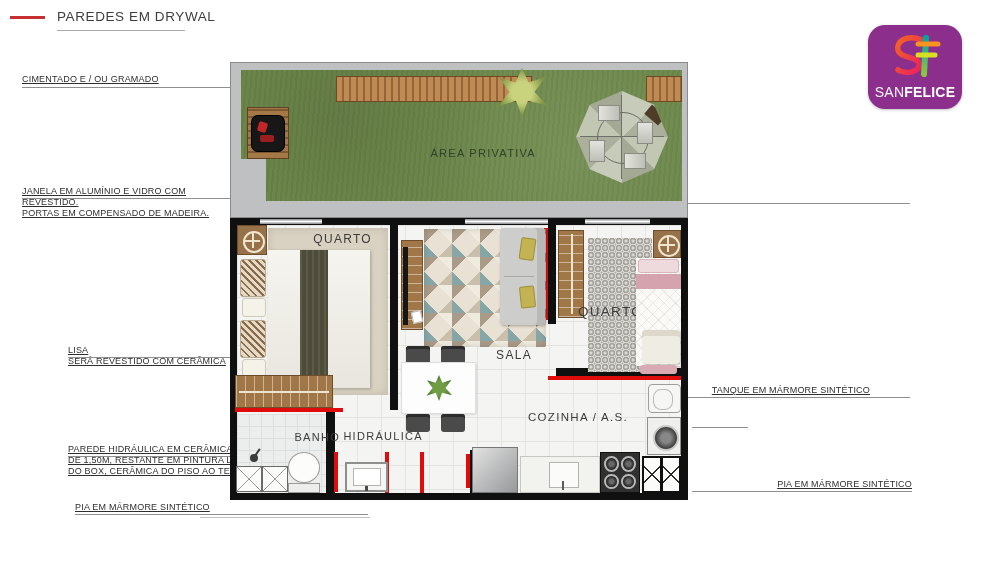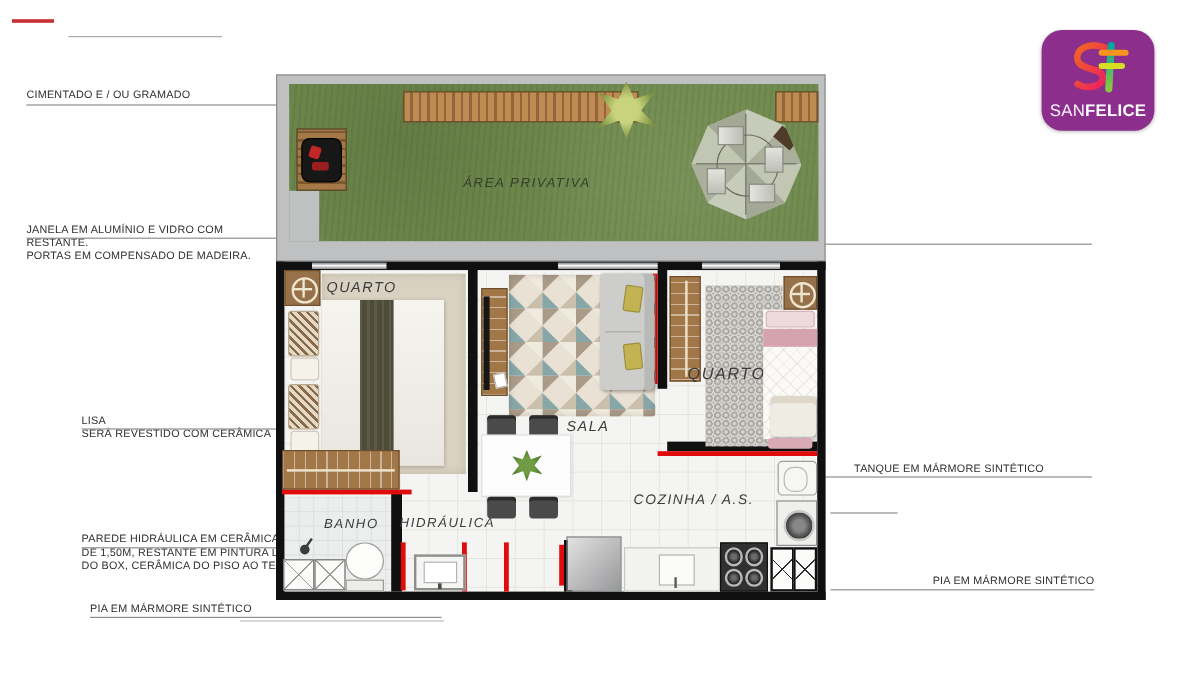--- a/index.html
+++ b/index.html
@@ -1,25 +1,25 @@
 <!DOCTYPE html>
 <html><head>
 <meta charset="utf-8">
 <style>
   html,body{margin:0;padding:0;background:#fff;}
   #stage{position:relative;width:1000px;height:562px;background:#ffffff;overflow:hidden;
          font-family:"Liberation Sans",sans-serif;}
   .abs{position:absolute;}
   .leader{position:absolute;height:1px;background:#8f8f8f;}
   .vleader{position:absolute;width:1px;background:#8f8f8f;}
-  .ann{position:absolute;font-size:9px;line-height:11px;color:#2e2e2e;letter-spacing:.2px;white-space:nowrap;}
+  .ann{position:absolute;font-size:9px;line-height:11px;color:#2e2e2e;letter-spacing:.2px;white-space:nowrap;text-decoration:underline;}
   .ann.r{text-align:right;}
   .wall{position:absolute;background:#101010;}
   .red{position:absolute;background:#e00c0c;}
-  .roomlabel{position:absolute;color:#3c3c3c;letter-spacing:1.3px;text-align:left;white-space:nowrap;font-style:italic;}
+  .roomlabel{position:absolute;color:#3c3c3c;letter-spacing:1.3px;text-align:right;white-space:nowrap;}
   
   #plan{position:absolute;left:230px;top:62px;width:458px;height:438px;}
   .garden{position:absolute;left:0;top:0;width:458px;height:156px;background:#bfc0c2;
           border:1px solid #8a8a8a;box-sizing:border-box;}
   .grass{position:absolute;left:10px;top:7px;width:441px;height:131px;background-color:#6f8a4d;
          background-image:radial-gradient(circle at 22% 35%,rgba(0,0,0,.10),transparent 45%),
                           radial-gradient(circle at 75% 65%,rgba(255,255,255,.07),transparent 40%),
                           repeating-linear-gradient(95deg,rgba(0,0,0,.05) 0 2px,transparent 2px 5px);}
   .fence{position:absolute;top:13px;height:26px;background:repeating-linear-gradient(90deg,#c08b52 0 5px,#93653a 5px 7px);
          border:1px solid #6d4a24;box-sizing:border-box;}
@@ -122,30 +122,31 @@
   #logo .brand{position:absolute;left:0;bottom:9px;width:100%;text-align:center;color:#fff;font-size:14px;letter-spacing:.2px;margin-top:14px;}
   #logo .brand b{font-weight:700;}
   #logo .brand span{font-weight:400;opacity:.95;}
 </style>
 </head>
 <body>
 
 <div id="stage">
 
   <div id="legend-line"></div>
+  <div id="legend-text">PAREDES EM DRYWAL</div>
   <div id="legend-rule"></div>
 
   <div class="ann" style="left:22px;top:74px">
     <div>CIMENTADO E / OU GRAMADO</div>
   </div>
   <div class="leader" style="left:22px;top:87px;width:273px"></div>
 
   <div class="ann" style="left:22px;top:186px">
     <div>JANELA EM ALUMÍNIO E VIDRO COM</div>
-    <div>RESTANTE.</div>
+    <div>REVESTIDO.</div>
     <div>PORTAS EM COMPENSADO DE MADEIRA.</div>
   </div>
   <div class="leader" style="left:22px;top:198px;width:271px"></div>
   <div class="vleader" style="left:293px;top:198px;height:20px"></div>
 
   <div class="ann" style="left:68px;top:345px">
     <div>LISA</div>
     <div>SERÁ REVESTIDO COM CERÂMICA</div>
   </div>
   <div class="leader" style="left:68px;top:357px;width:163px"></div>

